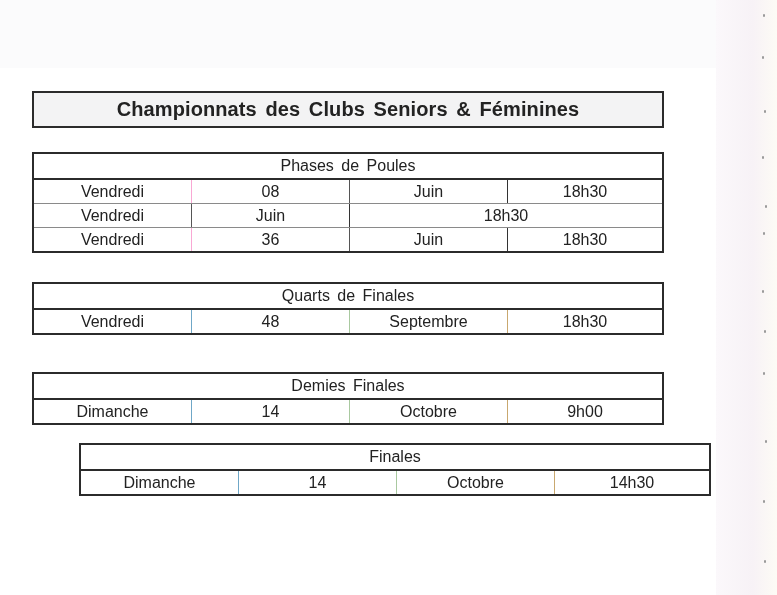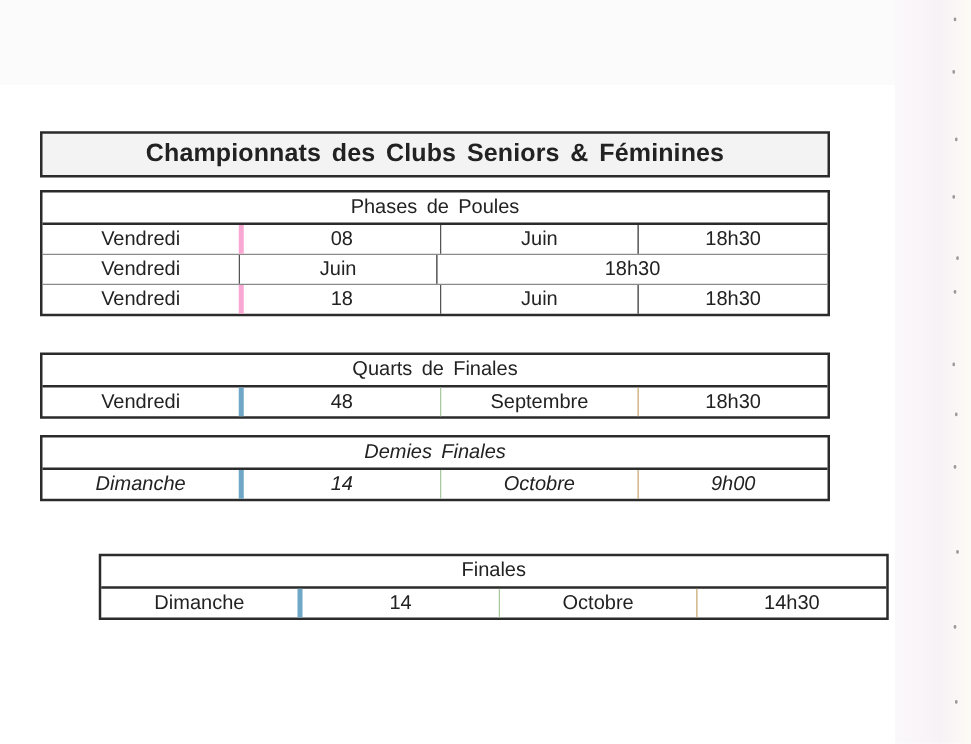--- a/index.html
+++ b/index.html
@@ -11,21 +11,21 @@
   }
   .page-edge {
     position: absolute; left: 716px; top: 0; width: 61px; height: 595px;
     background: linear-gradient(to right, #fbf8fb 0%, #f7f2f6 60%, #fdfbf5 100%);
   }
   .edge-speck { position: absolute; width: 2px; height: 3px; background: #9a9a9a; border-radius: 1px; }
   .faint-band {
     position: absolute; left: 0; width: 716px; background: #f8f8f9;
   }
   .title-box {
-    position: absolute; left: 32px; top: 105px; width: 628px; height: 33px;
+    position: absolute; left: 32px; top: 91px; width: 628px; height: 33px;
     border: 2px solid #2b2b2b;
     background: #f3f3f4;
     display: flex; align-items: center; justify-content: center;
   }
   .title-box span {
     font-size: 20px; font-weight: bold; color: #222;
     letter-spacing: 0.1px; word-spacing: 3px;
   }
   .sched {
     position: absolute; left: 32px; width: 628px;
@@ -37,21 +37,21 @@
     display: flex; align-items: center; justify-content: center;
     font-size: 16px; color: #222; word-spacing: 3px;
   }
   .sched .row { display: flex; height: 23px; }
   .sched .row + .row { border-top: 1px solid #8a8a8a; }
   .sched .cell {
     display: flex; align-items: center; justify-content: center;
     font-size: 16px; color: #222;
   }
   .sched .c1 { width: 157px; }
-  .sched .c2 { width: 157px; border-left: 4px solid #f9a8d4; }
+  .sched .c2 { width: 157px; border-left: 1px solid #f9a8d4; }
   .sched .c3 { width: 157px; border-left: 1px solid #555; }
   .sched .c4 { flex: 1; border-left: 1px solid #333; }
   .sched.blue .c2 { border-left-color: #6fa7c7; }
   .sched.blue .c3 { border-left-color: #a9c9a0; }
   .sched.blue .c4 { border-left-color: #c9a86f; }
 </style>
 </head>
 <body>
 
 <div class="faint-band" style="top:0;height:68px;background:#fbfbfc;"></div>
@@ -83,37 +83,37 @@
     <div class="cell c3">Juin</div>
     <div class="cell c4">18h30</div>
   </div>
   <div class="row">
     <div class="cell c1">Vendredi</div>
     <div class="cell c3">Juin</div>
     <div class="cell c4">18h30</div>
   </div>
   <div class="row">
     <div class="cell c1">Vendredi</div>
-    <div class="cell c2">18</div>
+    <div class="cell c2">36</div>
     <div class="cell c3">Juin</div>
     <div class="cell c4">18h30</div>
   </div>
 </div>
 
 <div class="sched blue" style="top:282px;">
   <div class="hdr">Quarts de Finales</div>
   <div class="row">
     <div class="cell c1">Vendredi</div>
     <div class="cell c2">48</div>
     <div class="cell c3">Septembre</div>
     <div class="cell c4">18h30</div>
   </div>
 </div>
 
-<div class="sched blue" style="top:348px;font-style:italic;">
+<div class="sched blue" style="top:372px;">
   <div class="hdr">Demies  Finales</div>
   <div class="row">
     <div class="cell c1">Dimanche</div>
     <div class="cell c2">14</div>
     <div class="cell c3">Octobre</div>
     <div class="cell c4">9h00</div>
   </div>
 </div>
 
 <div class="sched blue" style="top:443px;margin-left:47px;">

